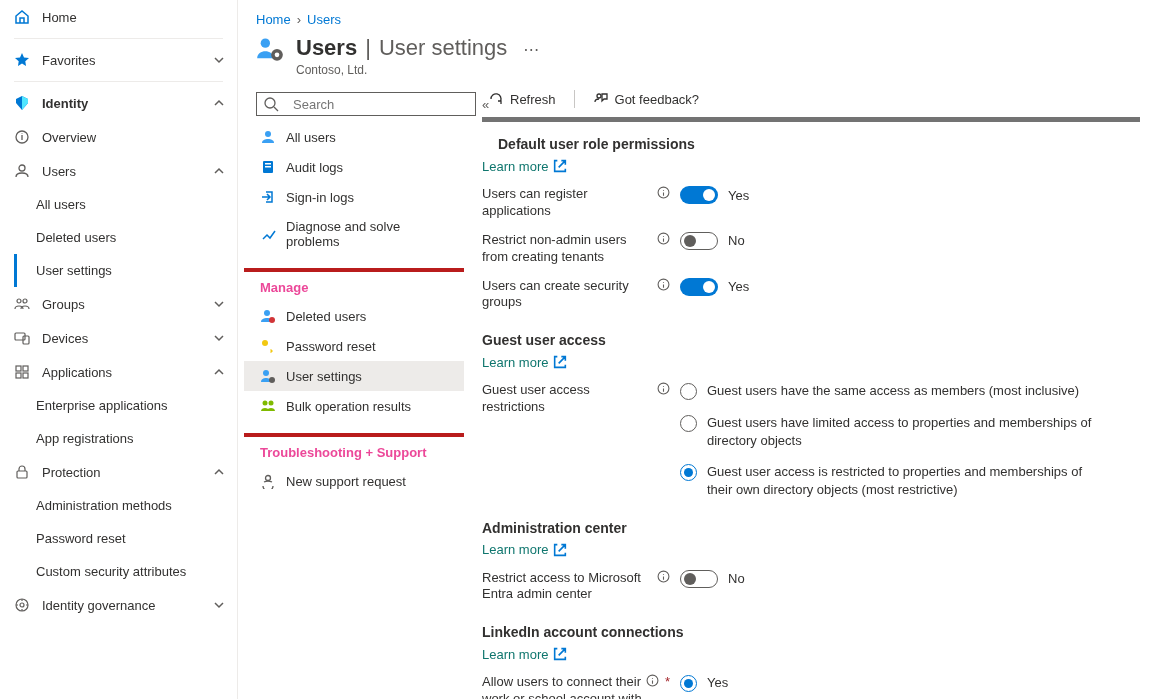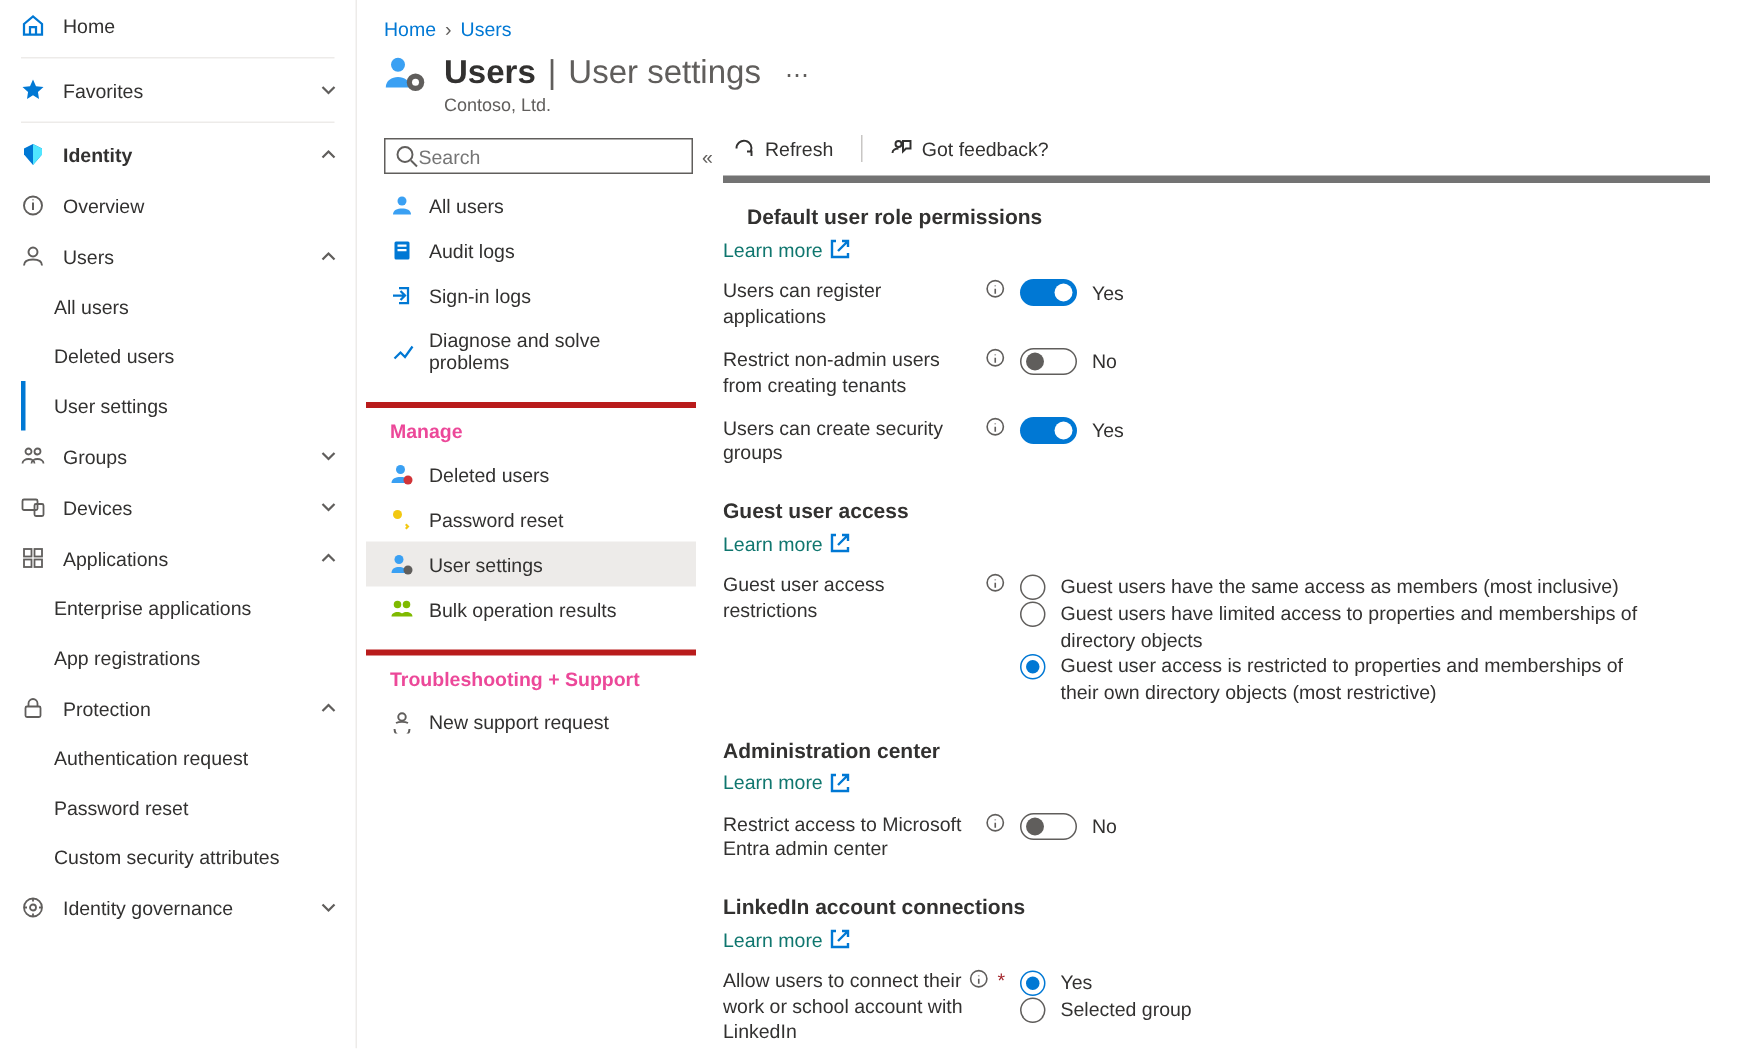--- a/index.html
+++ b/index.html
@@ -11,21 +11,21 @@
   .nav-item.sub { padding-left: 36px; }
   .nav-item .chev { margin-left: auto; }
   .nav-item.selected { font-weight: 400; position: relative; }
   .nav-item.selected::before { content:""; position:absolute; left:14px; top:0; bottom:0; width:3px; background:#0078d4; }
   .nav-sep { border: none; border-top: 1px solid #edebe9; margin: 4px 14px; }
   .chev { width: 12px; height: 12px; display: inline-flex; align-items: center; justify-content: center; color: #605e5c; }
   .chev svg { width: 12px; height: 12px; }
   .ico { width: 16px; height: 16px; display: inline-flex; align-items: center; justify-content: center; color: #605e5c; flex-shrink: 0; }
   .ico svg { width: 16px; height: 16px; }
   .search-row { display: flex; align-items: center; gap: 6px; padding: 6px 12px 6px 12px; }
-  .search-box { flex: 1; display: flex; align-items: center; border: 1px solid #605e5c; padding: 3px 6px; gap: 0; background: #fff; }
+  .search-box { flex: 1; display: flex; align-items: center; border: 1px solid #605e5c; padding: 3px 6px; gap: 14px; background: #fff; }
   .search-box input { border: none; outline: none; font-size: 13px; flex: 1; }
   .collapse-btn { color: #605e5c; cursor: pointer; font-size: 13px; }
   .mid-item { display: flex; align-items: center; gap: 10px; padding: 7px 12px 7px 16px; cursor: pointer; }
   .mid-item.selected { background: #edebe9; }
   .mid-header { font-weight: 600; font-size: 13px; padding: 8px 12px 6px 16px; color: #ec4899; border-top: 4px solid #b91c1c; margin-top: 6px; }
   .mid-header:first-of-type { border-top: none; margin-top: 0; }
   .breadcrumb { padding: 12px 18px 6px 18px; font-size: 13px; color: #0078d4; display: flex; align-items: center; gap: 6px; }
   .breadcrumb .sep { color: #605e5c; }
   .page-head { padding: 2px 18px 6px 18px; display: flex; align-items: flex-start; gap: 12px; }
   .title-line { display: flex; align-items: baseline; gap: 8px; font-size: 22px; }
@@ -50,21 +50,21 @@
   .info-ico svg { width: 13px; height: 13px; }
   .req { color: #a4262c; margin-left: 2px; }
   .toggle-wrap { display: flex; align-items: center; gap: 10px; margin-left: 10px; }
   .toggle { width: 38px; height: 18px; border-radius: 9px; position: relative; cursor: pointer; }
   .toggle.on { background: #0078d4; }
   .toggle.off { background: #fff; border: 1px solid #605e5c; }
   .toggle .knob { position: absolute; width: 12px; height: 12px; border-radius: 50%; top: 50%; transform: translateY(-50%); }
   .toggle.on .knob { background: #fff; right: 3px; }
   .toggle.off .knob { background: #605e5c; left: 3px; }
   .toggle-label { font-size: 13px; }
-  .radios { margin-left: 10px; display: flex; flex-direction: column; }
+  .radios { margin-left: 10px; display: flex; flex-direction: column; gap: 14px; }
   .radio-row { display: flex; align-items: flex-start; gap: 10px; line-height: 1.35; }
   .radio { width: 17px; height: 17px; border: 1px solid #605e5c; border-radius: 50%; display: inline-flex; align-items: center; justify-content: center; flex-shrink: 0; cursor: pointer; margin-top: 1px; }
   .radio.checked { border-color: #0078d4; }
   .radio.checked::after { content:""; width: 9px; height: 9px; background:#0078d4; border-radius:50%; }
   .radio-text { max-width: 400px; }
 
   
   .layout-right { flex:1; display:flex; flex-direction:column; position:relative; }
   .breadcrumb, .page-head { margin-left: 0; }
   .mid-nav-abs { position:absolute; top: 86px; left: 6px; width: 220px;  }
@@ -203,21 +203,21 @@
         </svg>
       </span>
     <span>Protection</span>
     <span class="chev">
         <svg viewBox="0 0 12 12" fill="none" stroke="currentColor" stroke-width="1.5">
           <path d="M2 8l4-4 4 4"></path>
         </svg>
       </span>
   </div>
   <div class="nav-item sub">
-      <span>Authentication request</span>
+      <span>Administration methods</span>
     </div>
   <div class="nav-item sub">
       <span>Password reset</span>
     </div>
   <div class="nav-item sub">
       <span>Custom security attributes</span>
     </div>
   <div class="nav-item">
     <span class="ico">
         <svg viewBox="0 0 16 16" fill="none" stroke="#605e5c" stroke-width="1.2">

